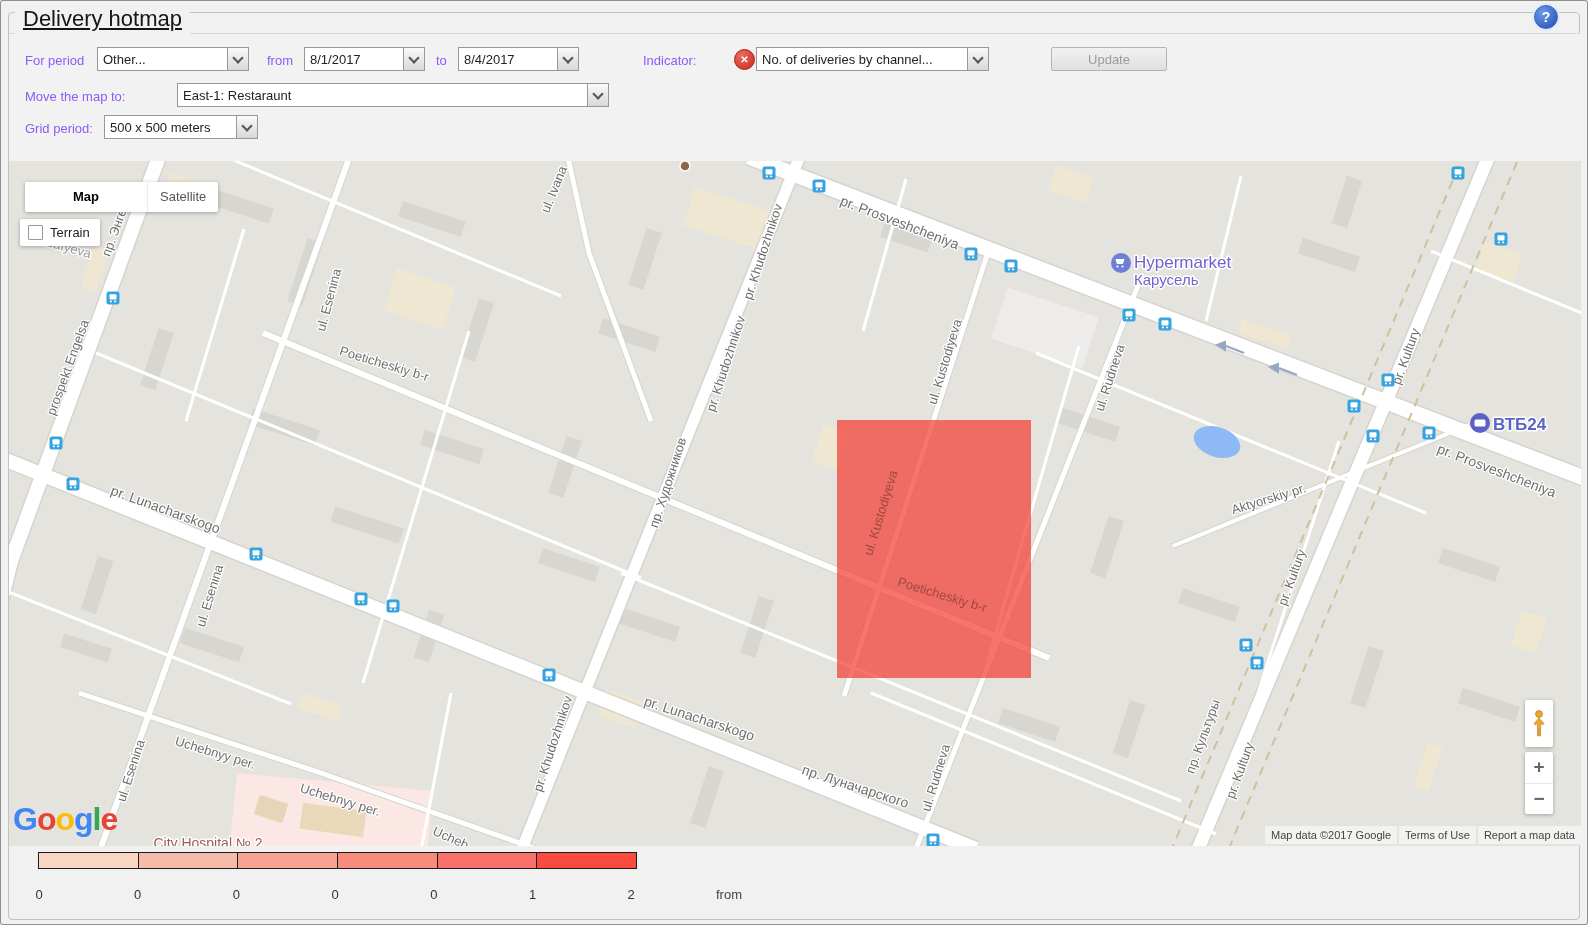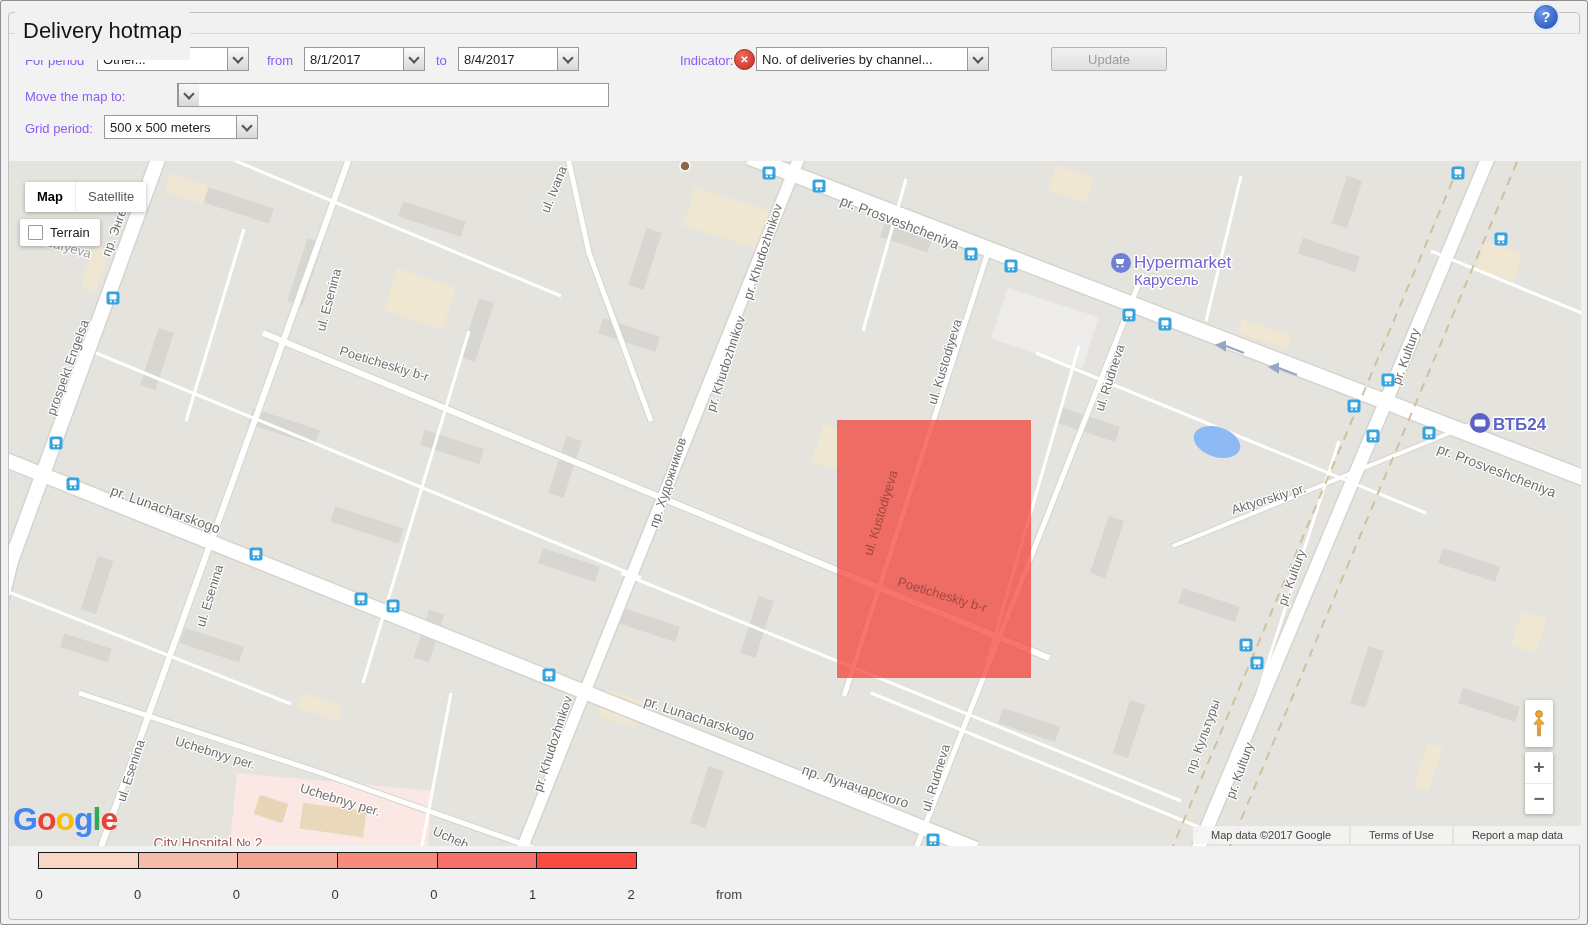--- a/index.html
+++ b/index.html
@@ -1,56 +1,56 @@
 <!DOCTYPE html>
 <html><head>
 <meta charset="utf-8">
 <style>
   html,body{margin:0;padding:0;background:#dcdcdc;font-family:"Liberation Sans",sans-serif;}
   .window{position:relative;width:1588px;height:925px;background:#f1f1f1;border:1px solid #8f8f8f;
           border-radius:3px;overflow:hidden;box-sizing:border-box;}
   .frame{position:absolute;left:7px;top:11px;right:7px;bottom:4px;border:1px solid #c2c2c2;border-radius:4px;}
   .toolbar-panel{position:absolute;left:8px;top:32px;width:1571px;height:128px;border-top:1px solid #d9d9d9;background:#f2f2f2;}
-  .page-title{position:absolute;left:14px;top:1px;font-size:22px;color:#151515;background:#f1f1f1;padding:16px 8px;z-index:5;}
+  .page-title{position:absolute;left:14px;top:1px;font-size:22px;color:#151515;background:#f1f1f1;padding:4px 8px;z-index:5;text-decoration:underline;}
   .help-btn{position:absolute;left:1533px;top:4px;width:22px;height:22px;border-radius:50%;
             background:radial-gradient(circle at 35% 30%,#6f9bea,#1d4cb0);color:#fff;font-weight:bold;font-size:14px;
             display:flex;align-items:center;justify-content:center;border:1px solid #3b66c4;box-shadow:0 0 0 2px #e3eaf8;z-index:6;}
   .lbl{position:absolute;font-size:13px;color:#8b5cf6;white-space:nowrap;z-index:4;}
   .combo{position:absolute;height:24px;background:#fff;border:1px solid #989898;display:flex;box-sizing:border-box;z-index:4;}
   .combo-val{flex:1;font-size:13px;color:#222;padding:4px 12px 0 5px;overflow:hidden;white-space:nowrap;}
   .combo-btn{width:20px;background:linear-gradient(#fafafa,#d8d8d8);border-left:1px solid #989898;
              display:flex;align-items:center;justify-content:center;}
   .chev{width:6px;height:6px;border-right:2px solid #555;border-bottom:2px solid #555;transform:rotate(45deg);margin-top:-3px;}
   .update-btn{position:absolute;left:1022px;top:46px;width:116px;height:24px;background:linear-gradient(#f1f1f1,#e0e0e0);
               border:1px solid #b4b4b4;border-radius:2px;color:#9b9b9b;font-size:13px;z-index:4;font-family:"Liberation Sans",sans-serif;margin-left:28px;}
   .err-icon{position:absolute;left:733px;top:48px;width:19px;height:19px;border-radius:50%;z-index:5;
             background:radial-gradient(circle at 35% 30%,#ef6a5d,#c62c20);border:1px solid #a81d12;
             color:#fff;font-size:10px;font-weight:bold;display:flex;align-items:center;justify-content:center;}
   .err-icon::after{content:"✕";}
   
   .map{position:absolute;left:8px;top:160px;width:1572px;height:685px;background:#e5e3de;overflow:hidden;}
   .map svg text{font-family:"Liberation Sans",sans-serif;}
   .mt-box{position:absolute;left:16px;top:21px;background:#fff;border-radius:2px;box-shadow:0 1px 4px rgba(0,0,0,.3);
           display:flex;height:30px;align-items:center;z-index:8;font-size:13px;}
-  .mt-btn{padding:0 12px;line-height:30px;cursor:pointer;}
+  .mt-btn{padding:0 12px;line-height:30px;cursor:pointer;margin-left:36px;}
   .mt-map{font-weight:bold;color:#000;}
   .mt-sat{color:#565656;border-left:1px solid #ededed;}
   .terrain-box{position:absolute;left:11px;top:58px;background:#fff;border-radius:2px;box-shadow:0 1px 4px rgba(0,0,0,.3);
                display:flex;height:27px;align-items:center;z-index:8;font-size:13px;color:#222;padding:0 10px 0 8px;}
   .terrain-box .cb{width:13px;height:13px;background:#fff;border:1px solid #9a9a9a;border-radius:1px;margin-right:7px;}
   .pegman-box{position:absolute;left:1516px;top:539px;width:28px;height:47px;background:#fff;border-radius:2px;
               box-shadow:0 1px 4px rgba(0,0,0,.3);display:flex;align-items:center;justify-content:center;z-index:8;}
   .zoom-box{position:absolute;left:1516px;top:591px;width:28px;height:62px;background:#fff;border-radius:2px;
             box-shadow:0 1px 4px rgba(0,0,0,.3);z-index:8;display:flex;flex-direction:column;}
   .zoom-half{flex:1;display:flex;align-items:center;justify-content:center;font-size:19px;font-weight:bold;color:#666;cursor:pointer;}
   .zoom-half + .zoom-half{border-top:1px solid #e8e8e8;}
   .glogo{position:absolute;left:4px;bottom:8px;font-size:32px;font-weight:bold;letter-spacing:-1px;z-index:8;}
   .gl-b{color:#4285F4}.gl-r{color:#EA4335}.gl-y{color:#FBBC05}.gl-g{color:#34A853}
   .attrib{position:absolute;right:0;bottom:2px;display:flex;z-index:8;font-size:11px;color:#444;}
-  .attrib span{background:rgba(245,245,245,.85);padding:3px 18px;margin-left:2px;white-space:nowrap;}
+  .attrib span{background:rgba(245,245,245,.85);padding:3px 6px;margin-left:2px;white-space:nowrap;}
   
   .legend-bar{position:absolute;left:38px;top:851px;display:flex;z-index:4;}
   .legend-seg{width:98.7px;height:15px;border:1px solid #1b1b1b;margin-left:-1px;box-sizing:content-box;}
   .legend-tick{position:absolute;top:886px;transform:translateX(-50%);font-size:13px;color:#333;z-index:4;}
   .legend-unit{position:absolute;left:728px;top:886px;transform:translateX(-50%);font-size:13px;color:#444;z-index:4;}
 </style>
 </head>
 <body>
 
 <div class="window">
@@ -74,32 +74,33 @@
         <i class="chev"></i>
       </span>
   </div>
   <span class="lbl" style="left:435px;top:52px">to</span>
   <div class="combo" style="left:457px;top:46px;width:121px">
     <span class="combo-val">8/4/2017</span>
     <span class="combo-btn">
         <i class="chev"></i>
       </span>
   </div>
-  <span class="lbl" style="left:679px;top:52px">Indicator:</span>
+  <span class="lbl" style="left:642px;top:52px">Indicator:</span>
   <span class="err-icon"></span>
   <div class="combo" style="left:755px;top:46px;width:233px">
     <span class="combo-val">No. of deliveries by channel...</span>
     <span class="combo-btn">
         <i class="chev"></i>
       </span>
   </div>
   <button class="update-btn">Update</button>
 
   <span class="lbl" style="left:24px;top:88px">Move the map to:</span>
   <div class="combo" style="left:176px;top:82px;width:432px">
+    <span class="combo-val">East-1: Restaraunt</span>
     <span class="combo-btn">
         <i class="chev"></i>
       </span>
   </div>
 
   <span class="lbl" style="left:24px;top:120px">Grid period:</span>
   <div class="combo" style="left:103px;top:114px;width:154px">
     <span class="combo-val">500 x 500 meters</span>
     <span class="combo-btn">
         <i class="chev"></i>

